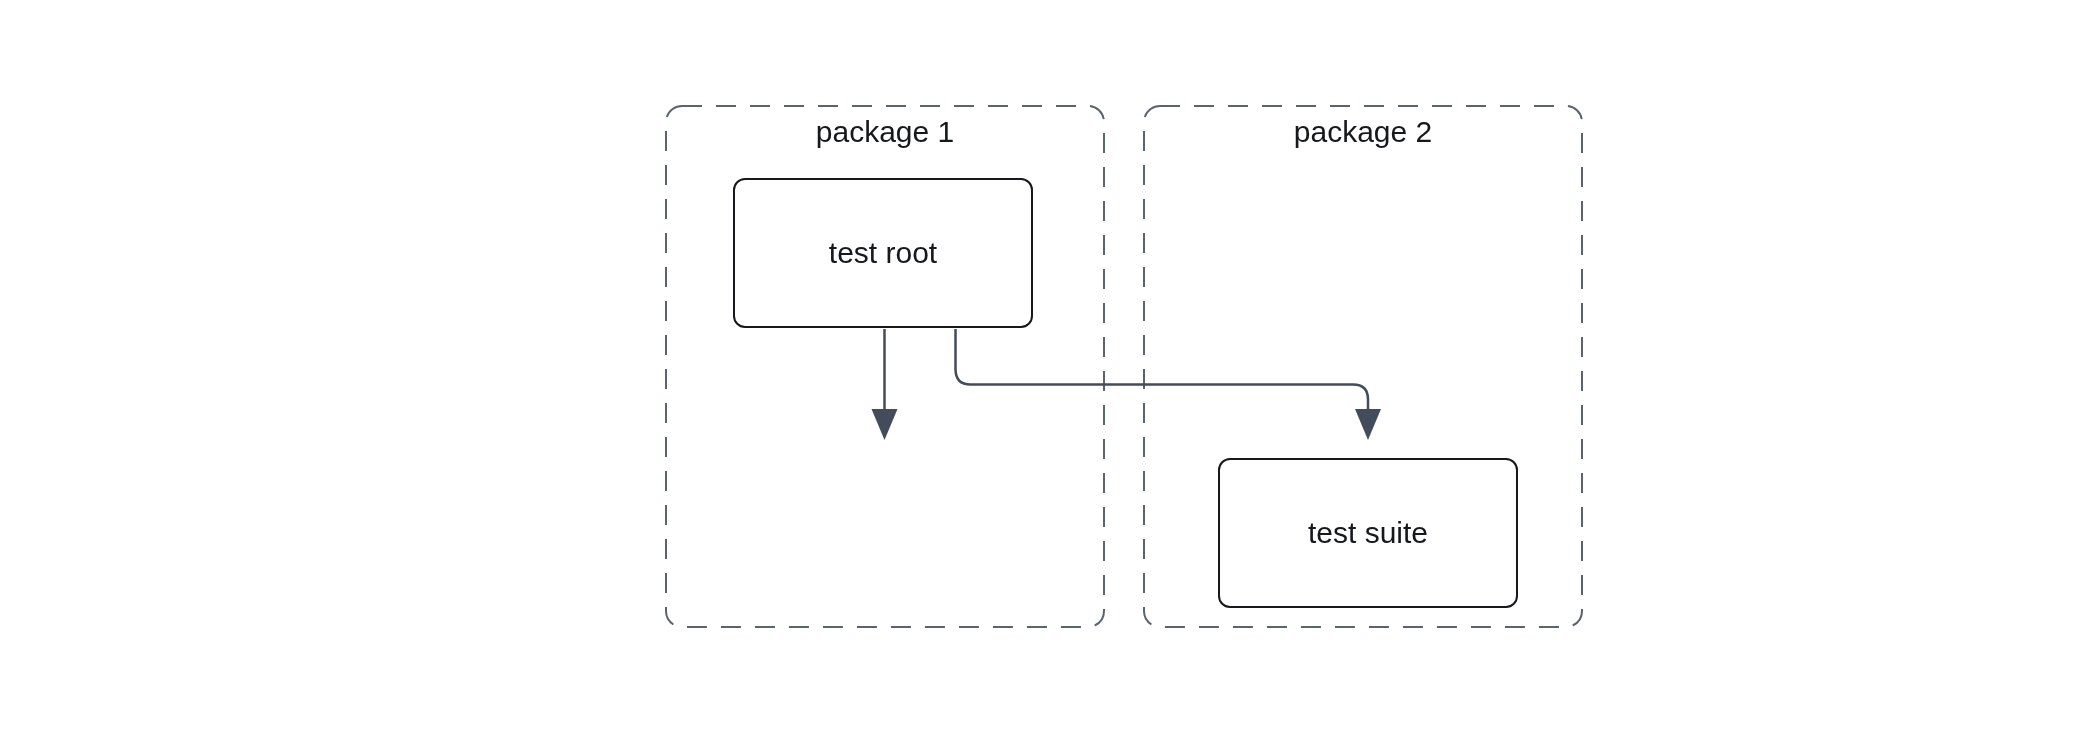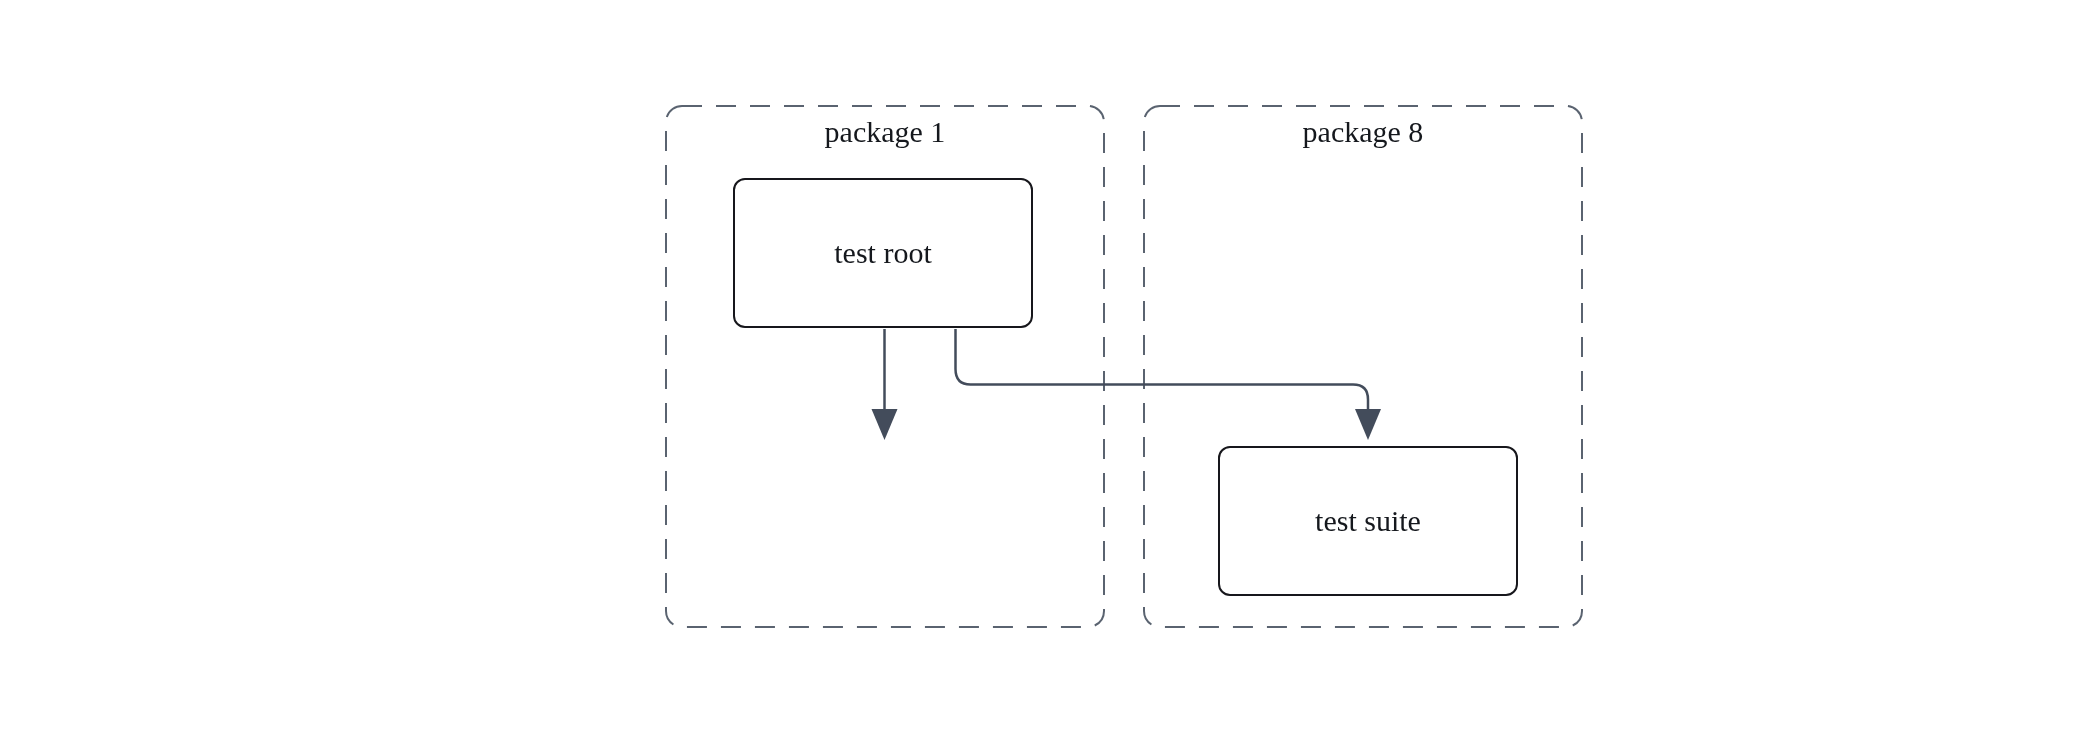--- a/index.html
+++ b/index.html
@@ -6,21 +6,21 @@
     margin: 0;
     padding: 0;
     background: #ffffff;
   }
   .canvas {
     position: relative;
     width: 2100px;
     height: 733px;
     background: #ffffff;
     overflow: hidden;
-    font-family: Liberation Serif, serif;
+    font-family: Liberation Sans, sans-serif;
   }
   .edges-layer {
     position: absolute;
     left: 0;
     top: 0;
   }
   .cluster-rect {
     fill: none;
     stroke: #5a6370;
     stroke-width: 2;
@@ -72,24 +72,24 @@
     <rect class="cluster-rect" x="1144" y="106" width="438" height="521" rx="16" stroke="#5a6370"></rect>
 
     <path class="edge-path" d="M884.5,329 L884.5,410" stroke="#434c5b"></path>
     <polygon class="arrowhead" points="871.5,409 897.5,409 884.5,440" fill="#434c5b"></polygon>
 
     <path class="edge-path" d="M955.5,329 L955.5,369 Q955.5,384.5 970.5,384.5 L1353,384.5 Q1368,384.5 1368,399.5 L1368,410" stroke="#434c5b"></path>
     <polygon class="arrowhead" points="1355,409 1381,409 1368,440" fill="#434c5b"></polygon>
   </svg>
 
   <div class="cluster-label" style="left:665px; top:114px; width:440px;">package 1</div>
-  <div class="cluster-label" style="left:1143px; top:114px; width:440px;">package 8</div>
+  <div class="cluster-label" style="left:1143px; top:114px; width:440px;">package 2</div>
 
   <div class="node" style="left:733px; top:178px;text-align:center;">
     <span>test root</span>
   </div>
 
 
-  <div class="node" style="left:1218px; top:446px;">
+  <div class="node" style="left:1218px; top:458px;">
     <span>test suite</span>
   </div>
 
 </div>
 
 </body></html>

